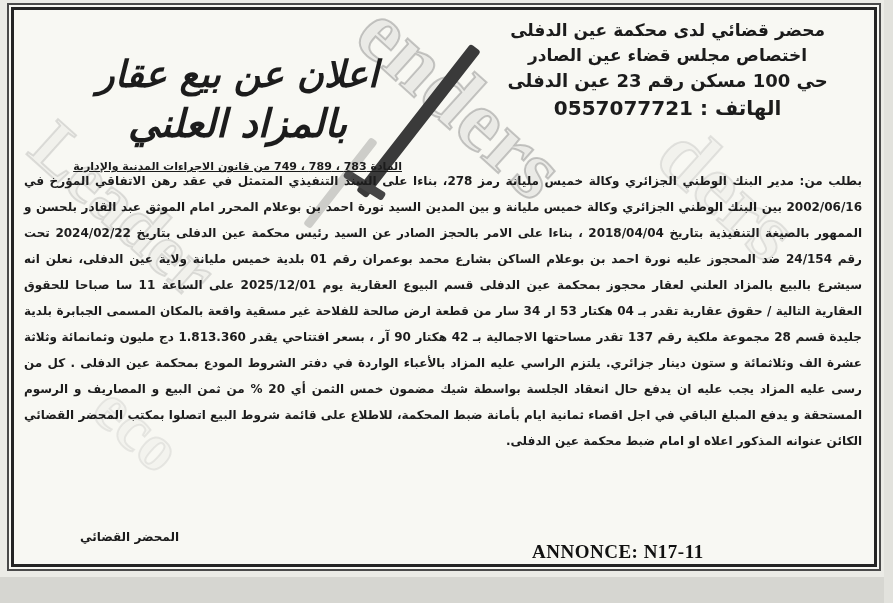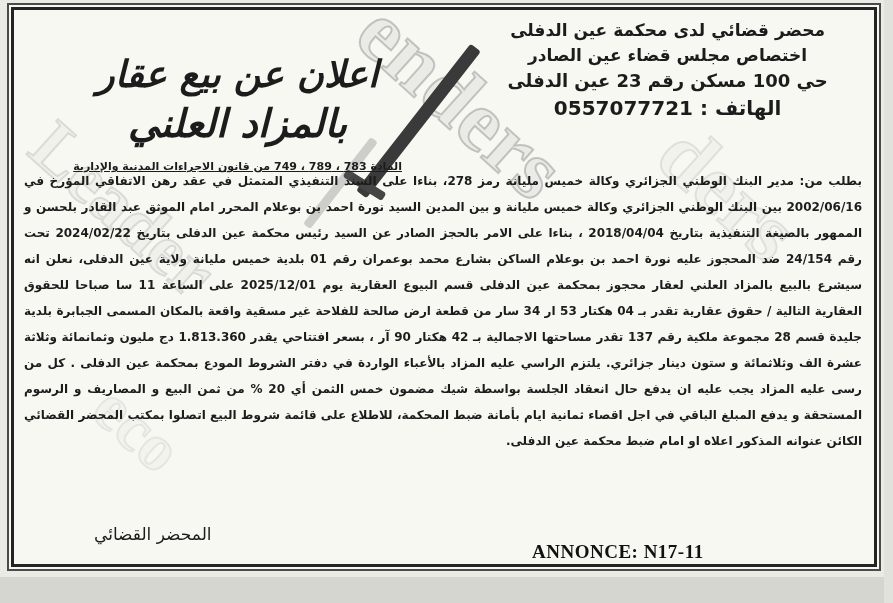--- a/index.html
+++ b/index.html
@@ -59,22 +59,22 @@
   .address-line { font-size:18px; }
   .phone-line { font-size:20px; }
 
   .body-text {
     direction:rtl; text-align:justify;
     margin:4px 12px 0 10px;
     font-size:12px; line-height:26px; font-weight:bold;
   }
 
   .signature {
-    position:absolute; left:80px; bottom:20px;
-    direction:rtl; font-size:17px; font-weight:normal;
+    position:absolute; left:66px; bottom:20px;
+    direction:rtl; font-size:12px; font-weight:bold;
   }
   .annonce {
     position:absolute; left:518px; bottom:1px;
     font-family:Liberation Serif, serif; font-size:19px; font-weight:bold;
     letter-spacing:0.5px; color:#111;
   }
 </style>
 </head>
 <body>
 

